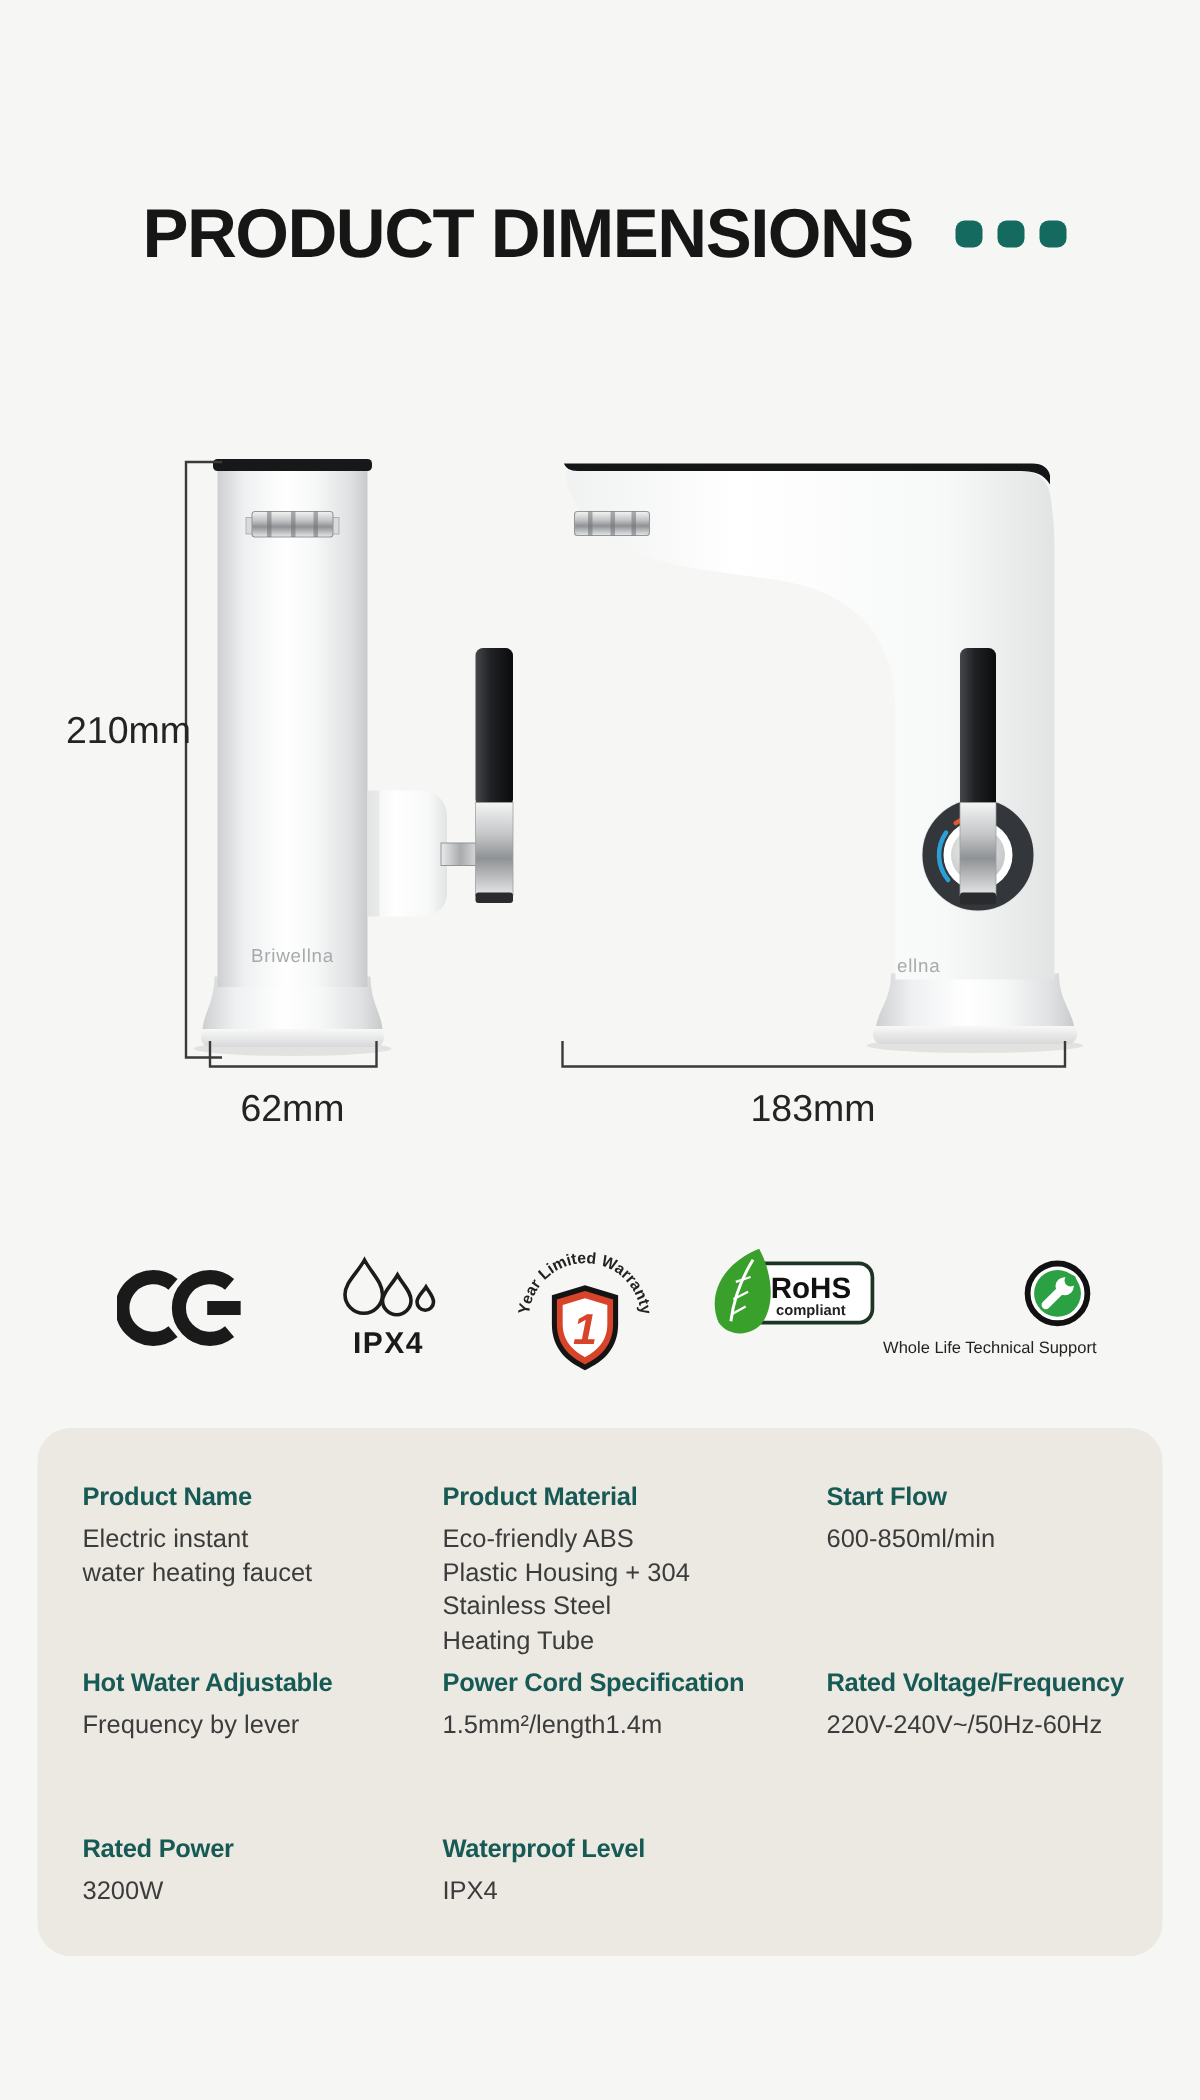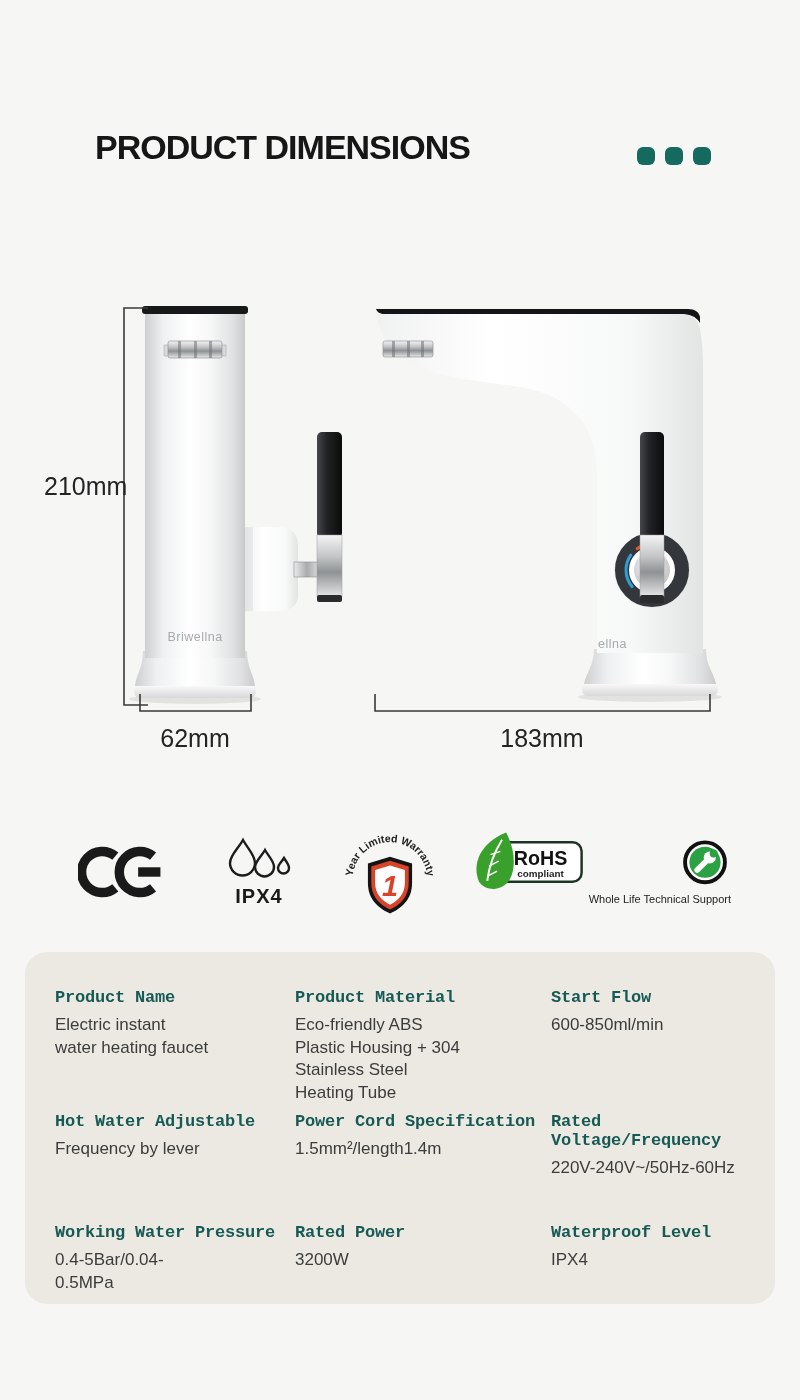--- a/index.html
+++ b/index.html
@@ -6,21 +6,21 @@
   .page{
     position:relative;
     width:800px;height:1400px;
     background:#f6f6f4;
     font-family:"Liberation Sans",sans-serif;
     overflow:hidden;
   }
   
   .title{
     position:absolute;left:95px;top:128px;
-    font-size:34px;font-weight:800;letter-spacing:-1px;
+    font-size:46px;font-weight:800;letter-spacing:-1px;
     color:#161616;margin:0;
   }
   .dots{position:absolute;left:637px;top:147px;display:flex;gap:10px;}
   .dot{width:18px;height:18px;border-radius:6px;background:#156a5f;}
   
   .diagram{position:absolute;left:0;top:295px;width:800px;height:470px;}
   .dim-text{font-size:25px;fill:#242424;}
   .logo-text{font-size:12.5px;fill:#a6aaac;letter-spacing:.5px;}
   
   .certs{position:absolute;left:0;top:826px;width:800px;height:100px;}
@@ -31,21 +31,21 @@
   .card{
     position:absolute;left:25px;top:952px;width:750px;height:352px;
     background:#ebe9e2;border-radius:22px;
     box-sizing:border-box;padding:36px 0 0 30px;
     display:grid;
     grid-template-columns:240px 256px 224px;
     grid-template-rows:124px 111px auto;
   }
   .spec h3{
     margin:0 0 7px 0;font-size:17px;font-weight:bold;
-    color:#175a55;letter-spacing:-0.2px;font-family:Liberation Mono, monospace;
+    color:#175a55;letter-spacing:-0.2px;
   }
   .spec p{
     margin:0;font-size:17px;color:#3c3c3c;line-height:1.33;
   }
   .spec.c1 p{max-width:155px;}
   .spec.c2 p{max-width:172px;}
   .spec.c3 p{max-width:205px;}
 </style>
 </head>
 <body>
@@ -247,24 +247,20 @@
       <p>Frequency by lever</p>
     </div>
     <div class="spec c2">
       <h3>Power Cord Specification</h3>
       <p>1.5mm²/length1.4m</p>
     </div>
     <div class="spec c3">
       <h3>Rated Voltage/Frequency</h3>
       <p>220V-240V~/50Hz-60Hz</p>
     </div>
-    <div class="spec c1">
-      <h3>Working Water Pressure</h3>
-      <p>0.4-5Bar/0.04-0.5MPa</p>
-    </div>
     <div class="spec c2">
       <h3>Rated Power</h3>
       <p>3200W</p>
     </div>
     <div class="spec c3">
       <h3>Waterproof Level</h3>
       <p>IPX4</p>
     </div>
   </div>
 

